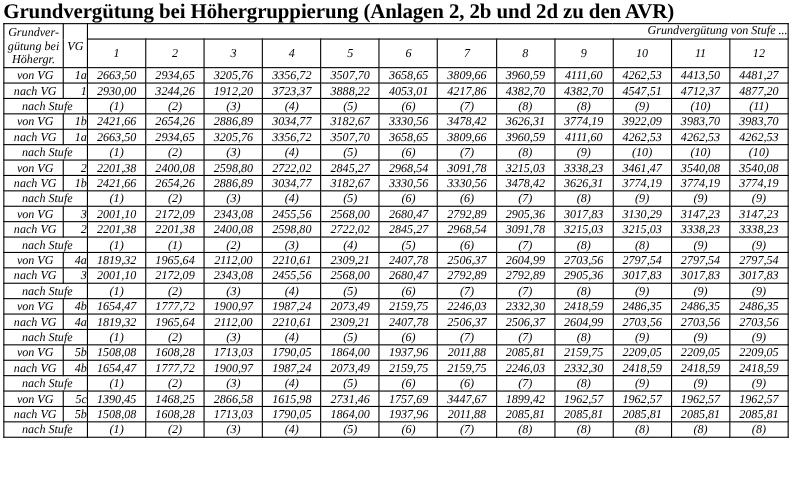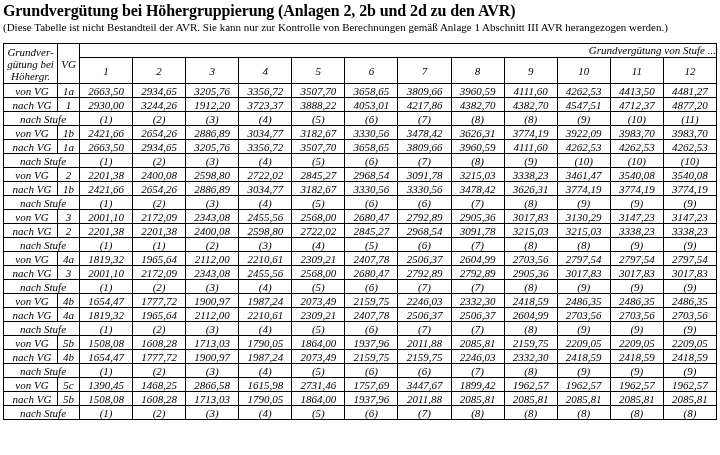--- a/index.html
+++ b/index.html
@@ -6,21 +6,21 @@
   html, body { width: 720px; height: 455px; }
   body {
     background: #ffffff;
     color: #000000;
     font-family: "Liberation Serif", serif;
     overflow: hidden;
   }
   .page { padding: 1px 3px 0 3px; }
 
   .title {
-    font-size: 16px;
+    font-size: 19px;
     font-weight: bold;
     line-height: 20px;
     letter-spacing: -0.1px;
     white-space: nowrap;
   }
   .subtitle {
     font-size: 13.5px;
     line-height: 15px;
     white-space: nowrap;
   }
@@ -52,29 +52,28 @@
     text-align: center;
     line-height: 12px;
     font-size: 11px;
   }
   th.vg-h { text-align: center; margin-left: 40px; }
   th.stufe-span { text-align: right; height: 14px; line-height: 13px; }
   tr.stufe-cols th { text-align: center; height: 26px; }
 
   tbody td { height: 14px; line-height: 12px; }
   td.lab { text-align: center; padding-left: 3px; white-space: nowrap; }
-  td.vg  { text-align: center; }
+  td.vg  { text-align: right; }
   td.val { text-align: center; }
 </style>
 </head>
 <body>
 
 <div class="page">
   <div class="title">Grundvergütung bei Höhergruppierung (Anlagen 2, 2b und 2d zu den AVR)</div>
-  <div class="note">(Diese Tabelle ist nicht Bestandteil der AVR. Sie kann nur zur Kontrolle von Berechnungen gemäß Anlage 1 Abschnitt III AVR herangezogen werden.)</div>
 
   <table class="salary-table">
     <thead>
       <tr>
         <th class="colA corner" rowspan="2">Grundver-
 gütung bei
 Höhergr.</th>
         <th class="colB vg-h" rowspan="2">VG</th>
         <th class="stufe-span" colspan="12">Grundvergütung von Stufe ...</th>
       </tr>

